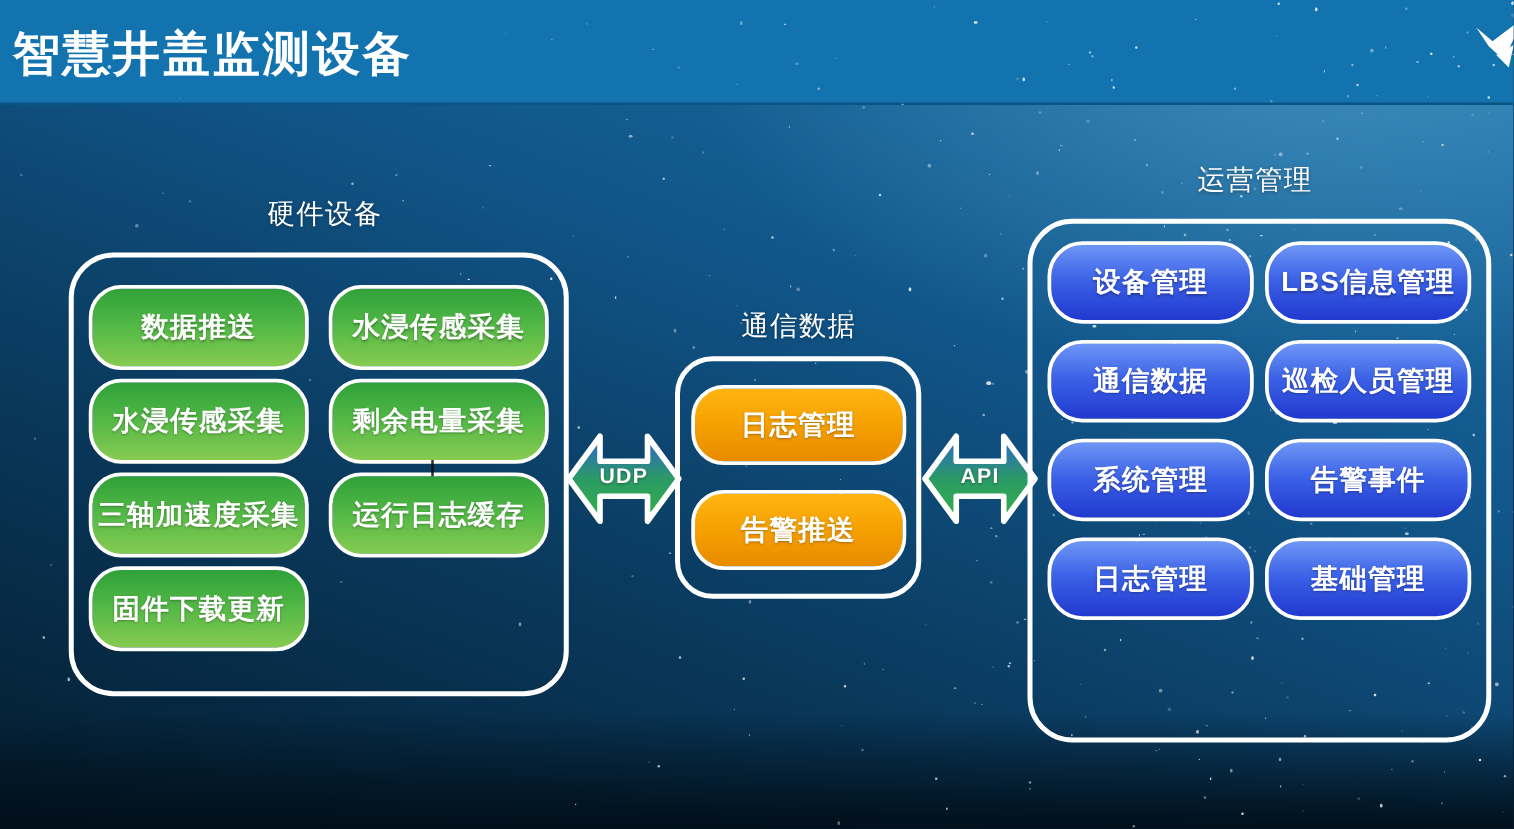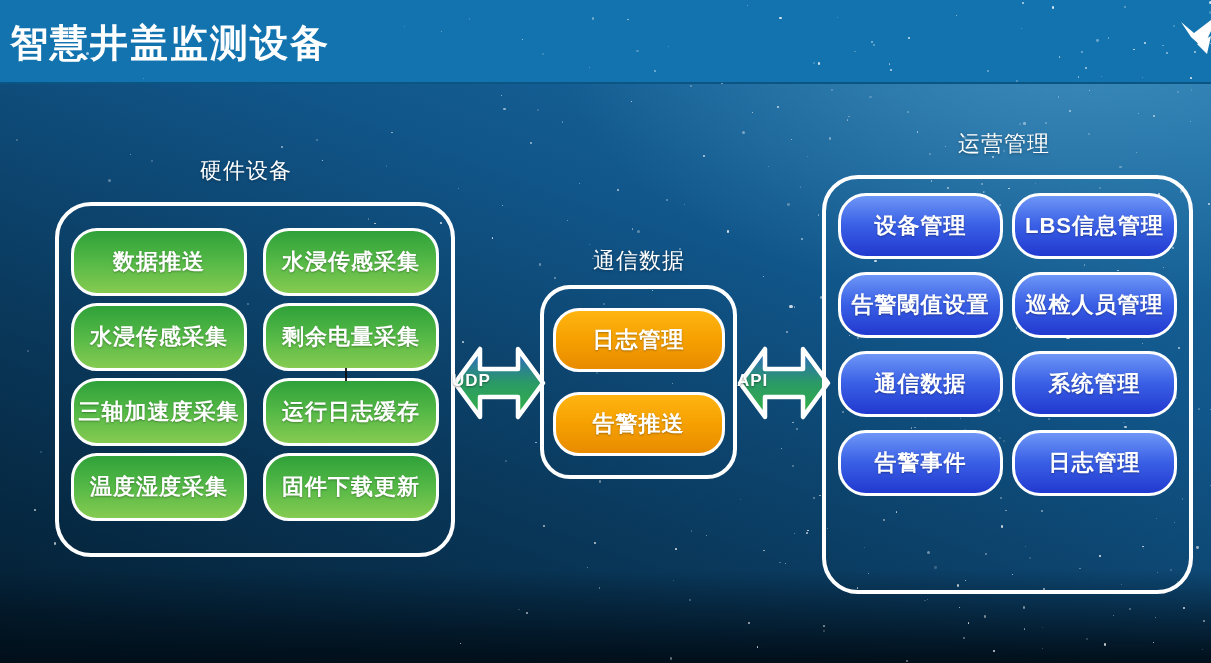--- a/index.html
+++ b/index.html
@@ -43,21 +43,21 @@
     border:3.5px solid #fff;border-radius:26px;box-sizing:border-box;
     color:#fff;font-weight:bold;font-size:22px;letter-spacing:1px;
     text-shadow:0 1px 2px rgba(0,0,0,0.3);
   }
   .btn-green{background:linear-gradient(180deg,#2fa139 0%,#53b846 48%,#86cb51 100%);}
   .btn-orange{width:172px;height:64px;background:linear-gradient(180deg,#ffb511 0%,#f5a000 50%,#e88b00 100%);}
   .btn-blue{background:linear-gradient(180deg,#6e96f6 0%,#3a60e6 48%,#2139cf 100%);border-radius:28px;}
   .arrow{position:absolute;width:94px;height:98px;}
   .arrow-label{
     position:absolute;color:#fff;font-weight:bold;font-size:17px;
-    letter-spacing:1px;width:94px;
+    letter-spacing:1px;width:94px;text-align:center;
     text-shadow:0 1px 2px rgba(0,0,0,0.4);
   }
   .cursor-tick{position:absolute;left:345px;top:368px;width:2px;height:13px;background:rgba(10,10,10,0.85);}
 </style>
 </head>
 <body>
 
 <div class="stage">
 
   <div class="header"></div>
@@ -424,29 +424,28 @@
     </div>
 
   <div class="content">
     <div class="title">智慧井盖监测设备</div>
 
     <svg class="logo" width="56" height="52" viewBox="0 0 56 52">
       <path d="M14 8 L27 19 L52 0 L36 34 L24 23 Z" fill="#ffffff"></path>
       <path d="M30 30 L44 22 L40 40 Z" fill="#ffffff"></path>
     </svg>
 
-    <div class="group-label" style="left:200px;top:156px;">硬件设备</div>
+    <div class="group-label" style="left:214px;top:156px;">硬件设备</div>
     <div class="group-box hw-box">
       <div class="node btn-green">数据推送</div>
       <div class="node btn-green">水浸传感采集</div>
       <div class="node btn-green">水浸传感采集</div>
       <div class="node btn-green">剩余电量采集</div>
       <div class="node btn-green">三轴加速度采集</div>
       <div class="node btn-green">运行日志缓存</div>
-      <div class="node btn-green">温度湿度采集</div>
       <div class="node btn-green">固件下载更新</div>
     </div>
 
     <div class="cursor-tick"></div>
 
     <svg class="arrow" style="left:452px;top:334px;" viewBox="0 0 94 98">
       <defs>
         <linearGradient id="gradUDP" x1="0" y1="0" x2="0" y2="1">
           <stop offset="0%" stop-color="#2d64ca"></stop>
           <stop offset="50%" stop-color="#2b9a66"></stop>
@@ -472,21 +471,21 @@
         </linearGradient>
       </defs>
       <polygon points="3,49 28,15 28,35 66,35 66,15 91,49 66,83 66,63 28,63 28,83" fill="url(#gradAPI)" stroke="#ffffff" stroke-width="4.5" stroke-linejoin="round"></polygon>
     </svg>
     <div class="arrow-label" style="left:737px;top:371px;">API</div>
 
     <div class="group-label" style="left:958px;top:129px;">运营管理</div>
     <div class="group-box ops-box">
       <div class="node btn-blue">设备管理</div>
       <div class="node btn-blue">LBS信息管理</div>
-      <div class="node btn-blue">告警閾值设置</div>
+      <div class="node btn-blue">通信数据</div>
       <div class="node btn-blue">巡检人员管理</div>
-      <div class="node btn-blue">通信数据</div>
       <div class="node btn-blue">系统管理</div>
       <div class="node btn-blue">告警事件</div>
       <div class="node btn-blue">日志管理</div>
+      <div class="node btn-blue">基础管理</div>
     </div>
   </div>
 </div>
 
 </body></html>

